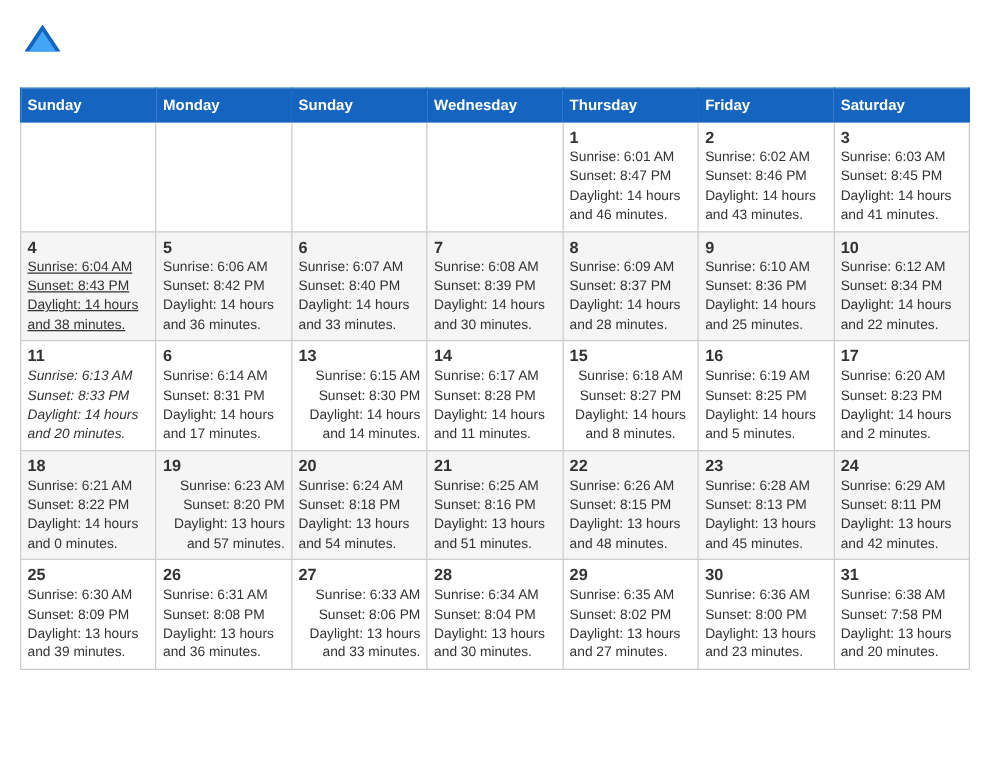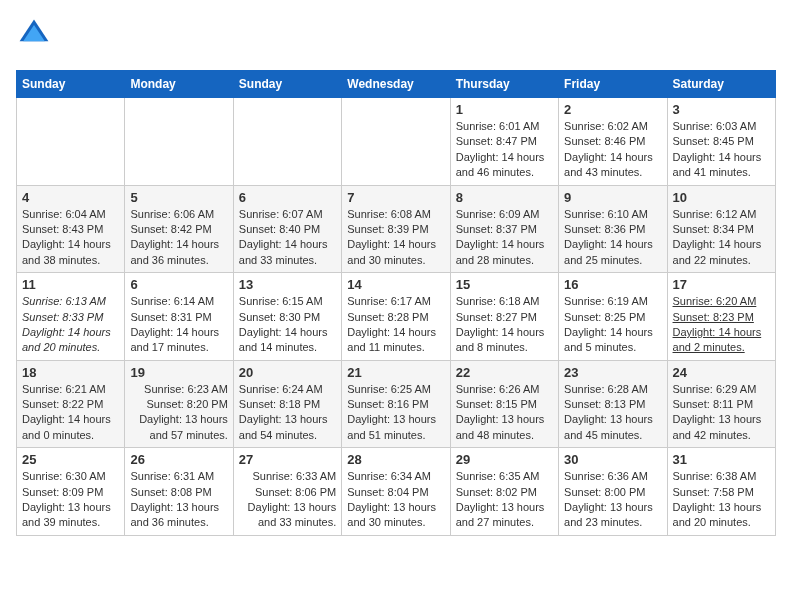--- a/index.html
+++ b/index.html
@@ -138,21 +138,21 @@
         <td>
           <div class="day-number">3</div>
           <div class="day-info" style="white-space: pre-line;">Sunrise: 6:03 AM
 Sunset: 8:45 PM
 Daylight: 14 hours and 41 minutes.</div>
         </td>
       </tr>
       <tr>
         <td>
           <div class="day-number">4</div>
-          <div class="day-info" style="white-space: pre-line;">Sunrise: 6:04 AM
+          <div class="day-info" style="white-space: pre-line; text-decoration: underline;">Sunrise: 6:04 AM
 Sunset: 8:43 PM
 Daylight: 14 hours and 38 minutes.</div>
         </td>
         <td>
           <div class="day-number">5</div>
           <div class="day-info" style="white-space: pre-line;">Sunrise: 6:06 AM
 Sunset: 8:42 PM
 Daylight: 14 hours and 36 minutes.</div>
         </td>
         <td>
@@ -194,45 +194,45 @@
 Daylight: 14 hours and 20 minutes.</div>
         </td>
         <td>
           <div class="day-number">6</div>
           <div class="day-info" style="white-space: pre-line;">Sunrise: 6:14 AM
 Sunset: 8:31 PM
 Daylight: 14 hours and 17 minutes.</div>
         </td>
         <td>
           <div class="day-number">13</div>
-          <div class="day-info" style="white-space: pre-line;">Sunrise: 6:15 AM
+          <div class="day-info" style="white-space: pre-line; text-align: right;">Sunrise: 6:15 AM
 Sunset: 8:30 PM
 Daylight: 14 hours and 14 minutes.</div>
         </td>
         <td>
           <div class="day-number">14</div>
           <div class="day-info" style="white-space: pre-line;">Sunrise: 6:17 AM
 Sunset: 8:28 PM
 Daylight: 14 hours and 11 minutes.</div>
         </td>
         <td>
           <div class="day-number">15</div>
-          <div class="day-info" style="white-space: pre-line;">Sunrise: 6:18 AM
+          <div class="day-info" style="white-space: pre-line; text-align: center;">Sunrise: 6:18 AM
 Sunset: 8:27 PM
 Daylight: 14 hours and 8 minutes.</div>
         </td>
         <td>
           <div class="day-number">16</div>
           <div class="day-info" style="white-space: pre-line;">Sunrise: 6:19 AM
 Sunset: 8:25 PM
 Daylight: 14 hours and 5 minutes.</div>
         </td>
         <td>
           <div class="day-number">17</div>
-          <div class="day-info" style="white-space: pre-line; text-decoration: underline;">Sunrise: 6:20 AM
+          <div class="day-info" style="white-space: pre-line;">Sunrise: 6:20 AM
 Sunset: 8:23 PM
 Daylight: 14 hours and 2 minutes.</div>
         </td>
       </tr>
       <tr>
         <td>
           <div class="day-number">18</div>
           <div class="day-info" style="white-space: pre-line;">Sunrise: 6:21 AM
 Sunset: 8:22 PM
 Daylight: 14 hours and 0 minutes.</div>

